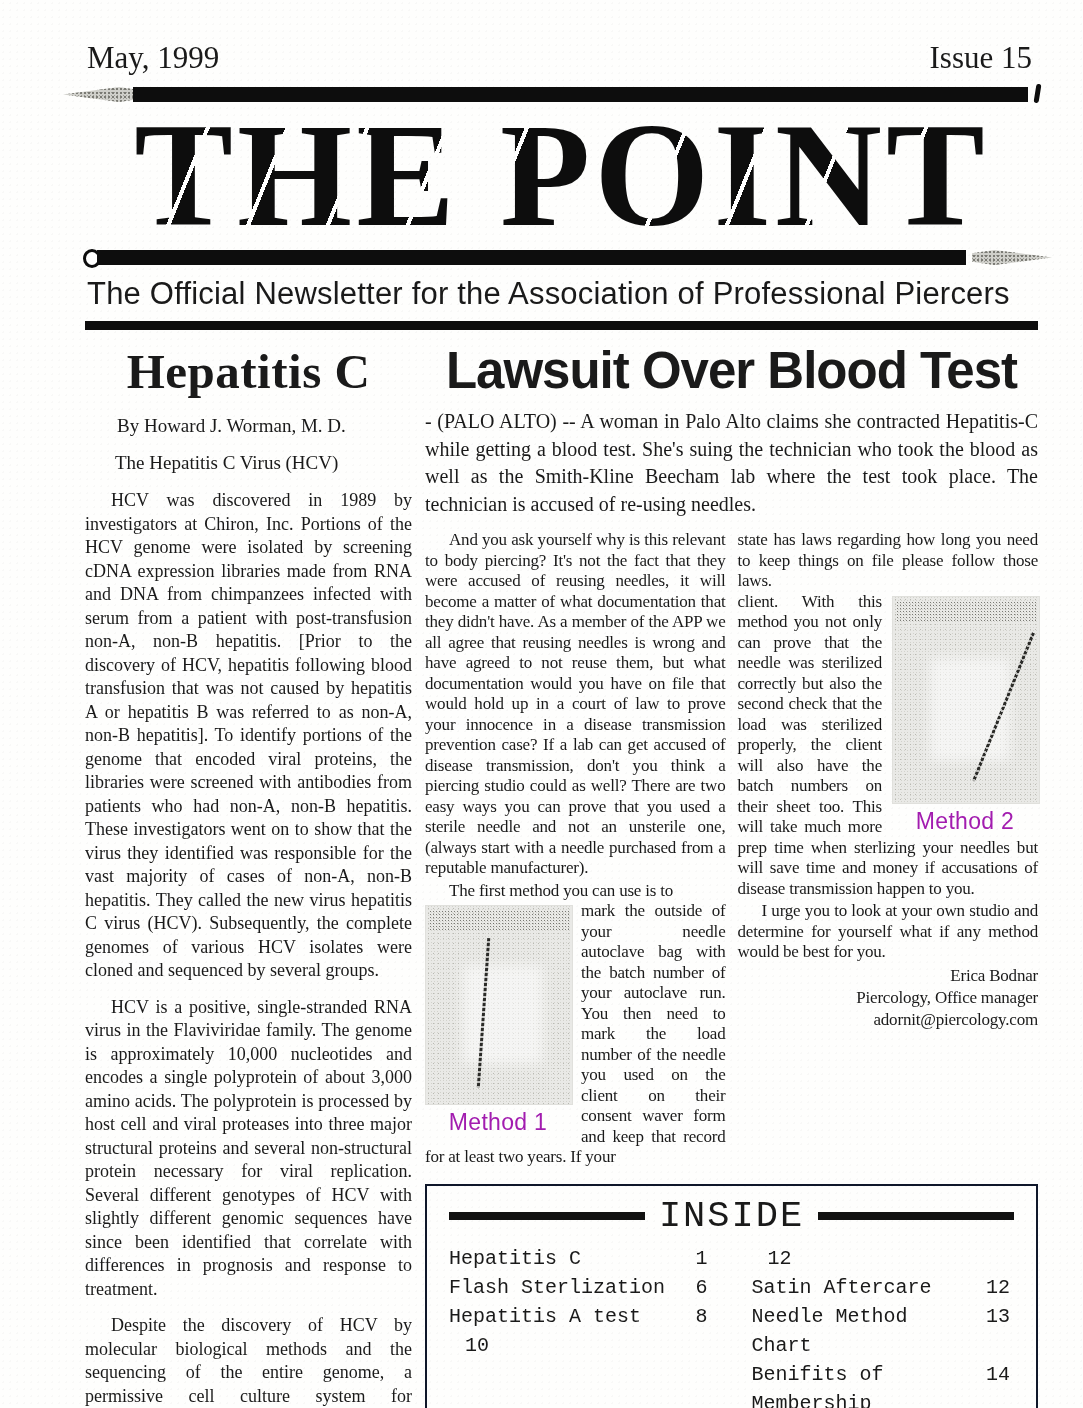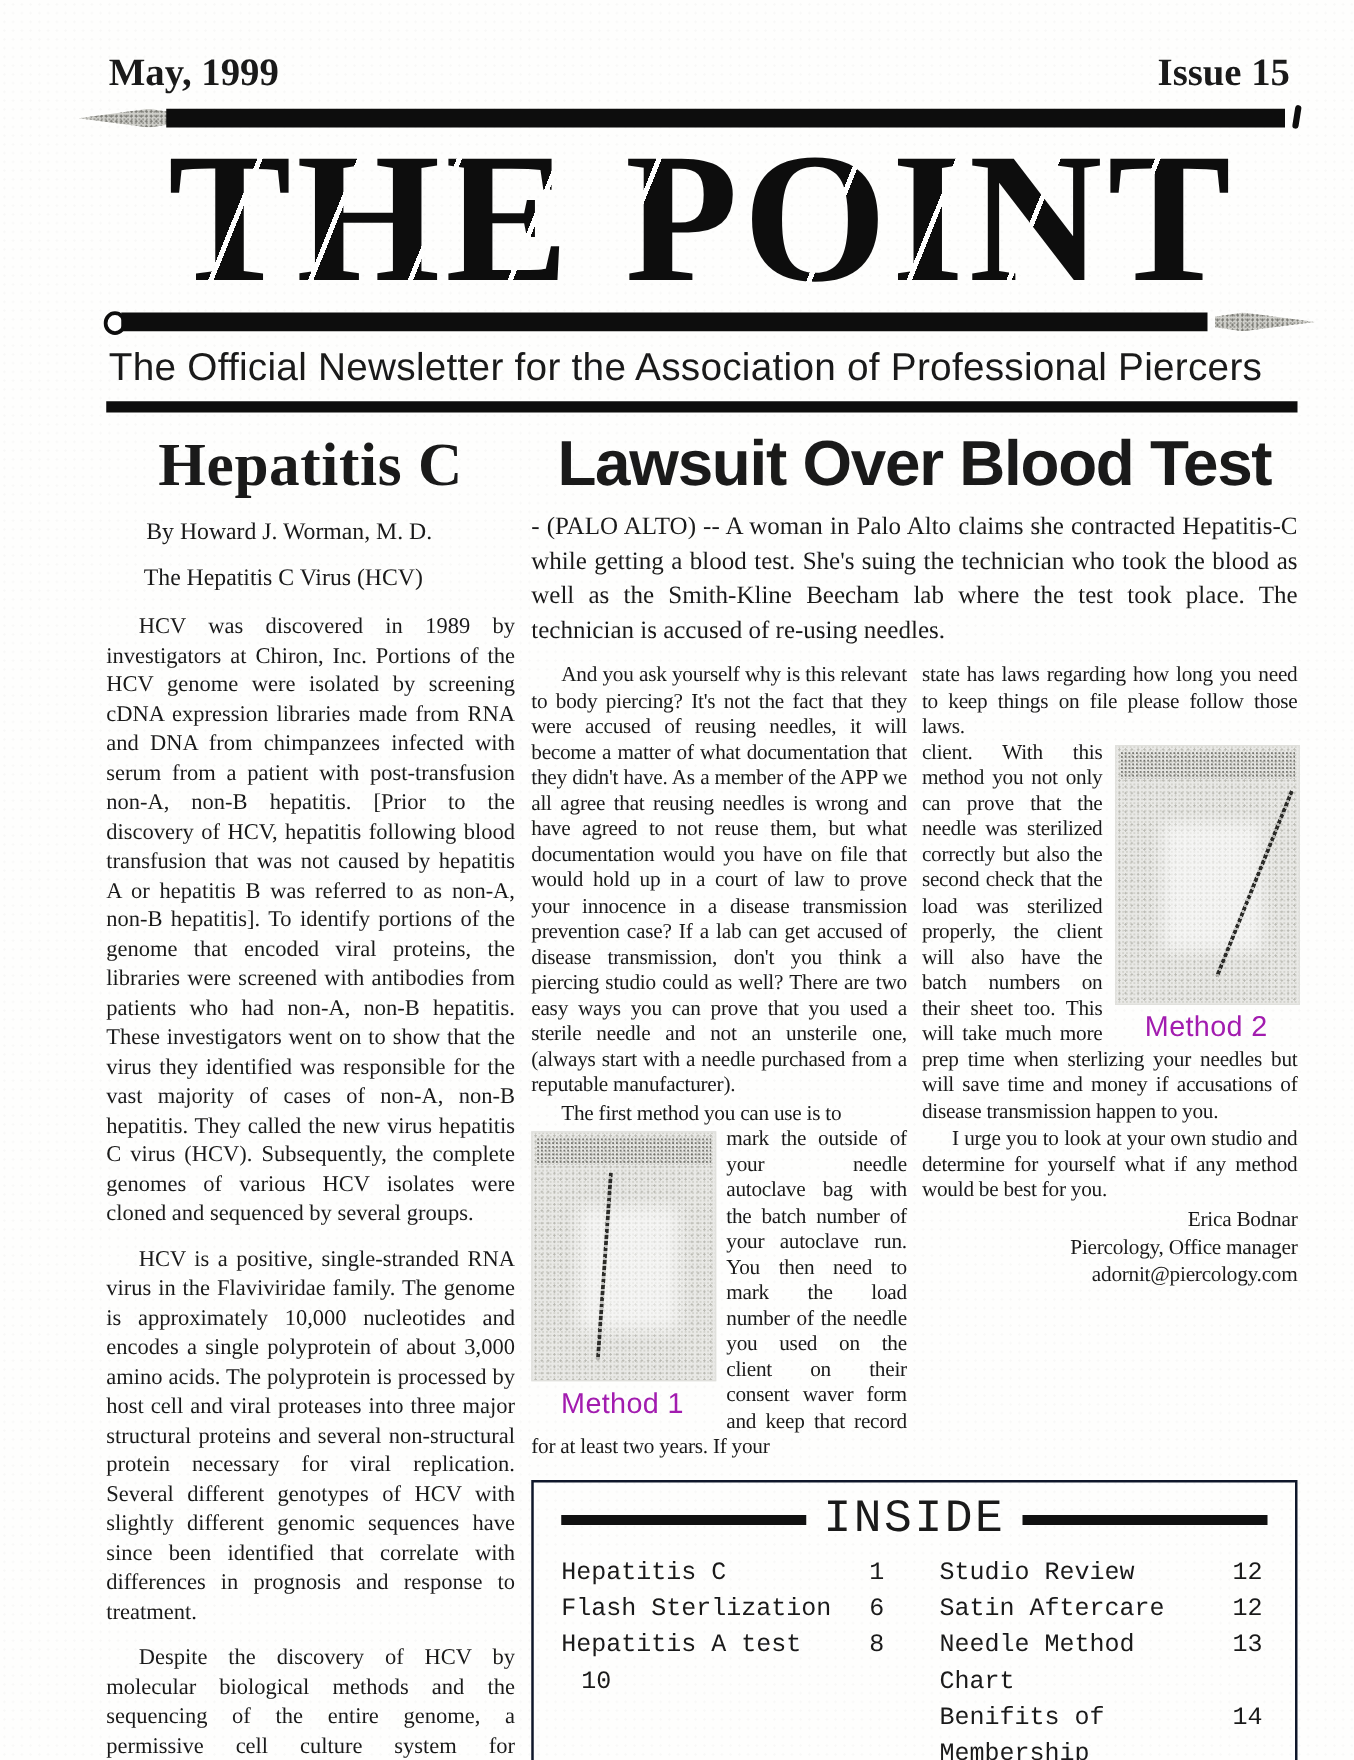--- a/index.html
+++ b/index.html
@@ -9,21 +9,21 @@
     color:#1a1a1a;
     font-family:"Liberation Serif", serif;
     position:relative;overflow:hidden;
     background-image:radial-gradient(rgba(0,0,0,0.025) 1px, transparent 1px);
     background-size:7px 7px;
   }
   .page{padding:40px 45px 0 85px;}
 
   
   .mast-top{display:flex;justify-content:space-between;align-items:center;
-    font-weight:bold;font-size:31px;padding:0 6px 0 2px;}
+    font-weight:normal;font-size:31px;padding:0 6px 0 2px;}
   .needle-rule{position:relative;height:17px;margin-top:10px;}
   .needle-rule .shaft{position:absolute;top:1px;height:15px;background:#0d0d0d;}
   .halftone{
     background-color:#cfcfca;
     background-image:radial-gradient(#7a7a74 1px, transparent 1px),
                      radial-gradient(#9a9a94 0.8px, transparent 0.8px);
     background-size:4px 4px,3px 3px;background-position:0 0,2px 1px;
   }
   .tip-left{position:absolute;left:-22px;top:1px;width:78px;height:15px;
     clip-path:polygon(0 50%,72% 0,100% 22%,100% 78%,72% 100%);}
@@ -213,21 +213,20 @@
             <div class="toc-row">
                 <span class="toc-label">Hepatitis A test</span>
                 <span class="toc-page">8</span>
               </div>
             <div class="toc-row">
                 <span class="toc-page">10</span>
               </div>
           </div>
           <div class="toc-col">
             <div class="toc-row">
-                <span class="toc-label">Studio Review</span>
                 <span class="toc-page">12</span>
               </div>
             <div class="toc-row">
                 <span class="toc-label">Satin Aftercare</span>
                 <span class="toc-page">12</span>
               </div>
             <div class="toc-row">
                 <span class="toc-label">Needle Method Chart</span>
                 <span class="toc-page">13</span>
               </div>

